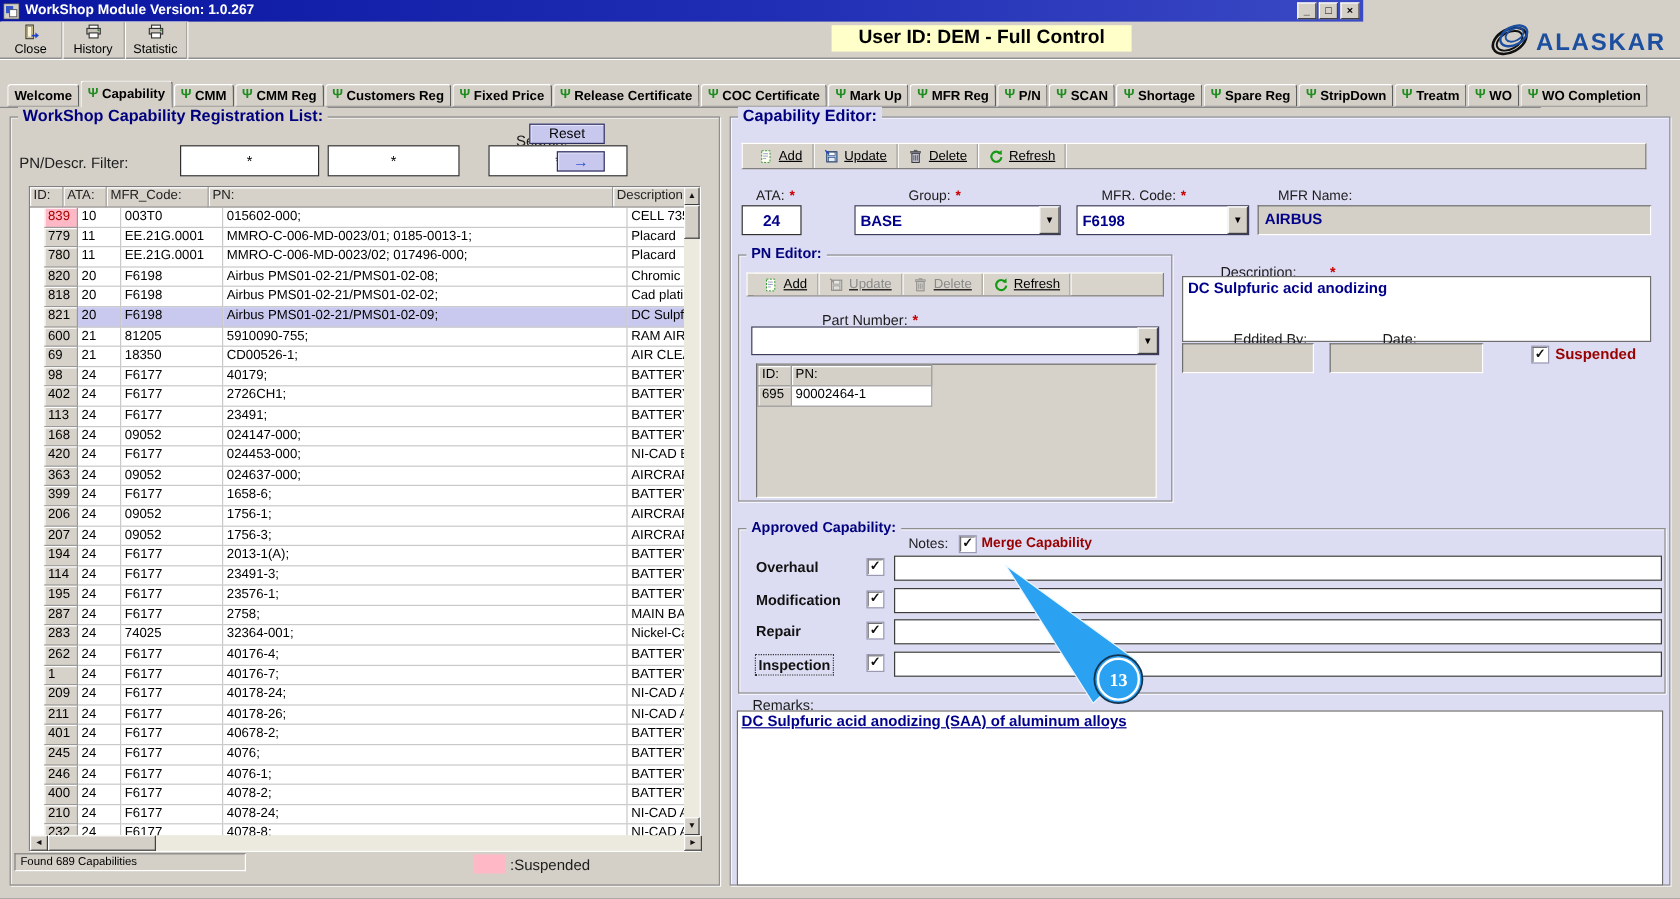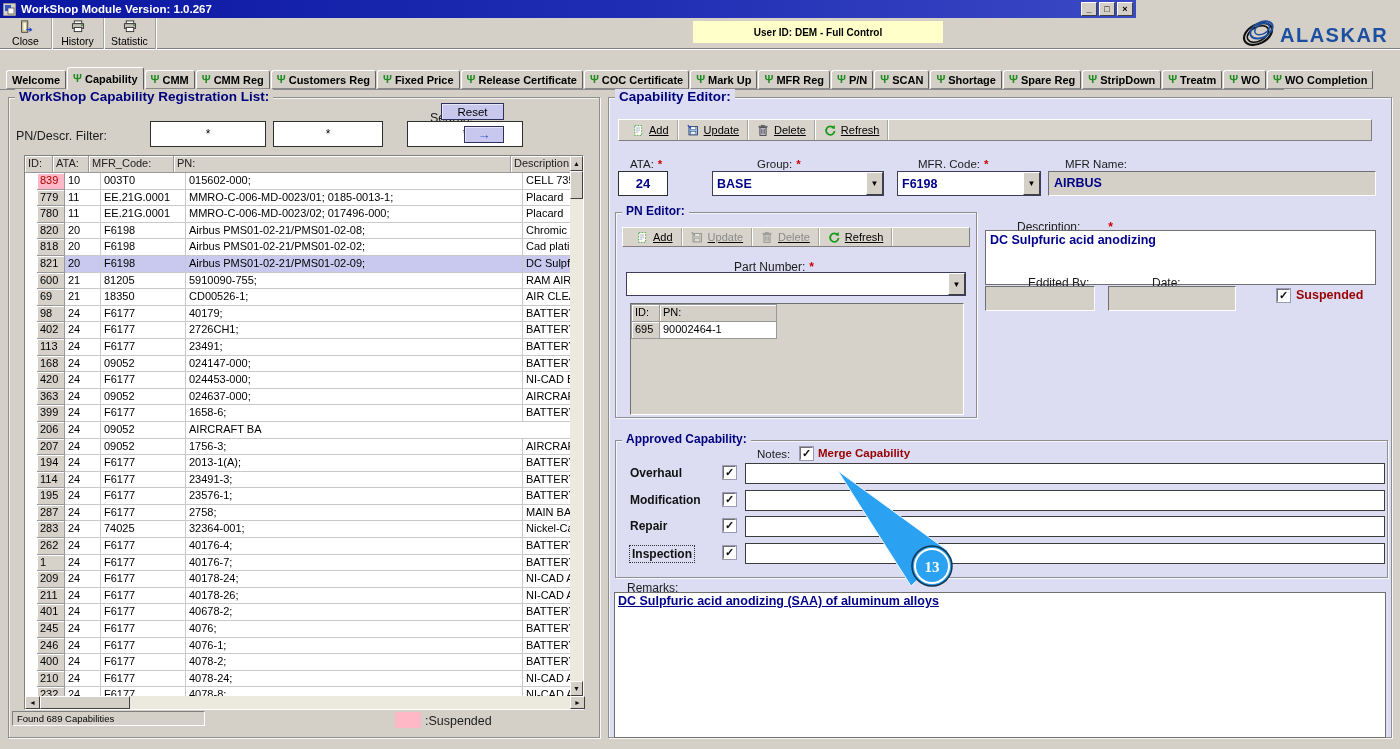--- a/index.html
+++ b/index.html
@@ -23,21 +23,21 @@
   
   .toolbar { position:absolute; left:0; top:18px; width:1400px; height:31px;
     border-bottom:1px solid #808080; box-shadow:0 1px 0 #fff; display:flex; }
   .tb-btn { width:52px; height:31px; display:flex; flex-direction:column;
     align-items:center; justify-content:center; gap:1px; background:transparent;
     border:none; border-right:1px solid #a8a49c; box-shadow:1px 0 0 #fff;
     font-family:inherit; font-size:10.5px; }
   .tb-btn .ic { width:16px; height:14px; display:block; }
   .banner { position:absolute; left:693px; top:21px; width:250px; height:22px;
     background:#ffffc9; display:flex; align-items:center; justify-content:center;
-    font-size:10px; font-weight:bold; }
+    font-size:16px; font-weight:bold; }
   .logo { position:absolute; left:1228px; top:18px; width:170px; height:32px; }
   
   .tabstrip { position:absolute; left:0; top:66px; width:1284px; height:24px;
     display:flex; align-items:flex-end; border-bottom:1px solid #8a8a8a; padding-left:6px; }
   .tab { display:flex; align-items:center; gap:3px; white-space:nowrap;
     height:19px; padding:0 5px; margin-right:1px; background:#d4d0c8;
     border:1px solid; border-color:#fff #5f5f5f #8a8a8a #fff;
     border-radius:3px 3px 0 0; font-weight:bold; font-size:11px; }
   .tab.active { height:23px; border-bottom-color:#d4d0c8; margin-bottom:-1px; z-index:2; }
   .tab-icon { color:#1f8c1f; font-weight:bold; font-size:11px; line-height:1; }
@@ -387,20 +387,21 @@
           <div class="tcell idc c0">399</div>
           <div class="tcell c1">24</div>
           <div class="tcell c2">F6177</div>
           <div class="tcell c3">1658-6;</div>
           <div class="tcell c4">BATTERY MAI</div>
         </div>
         <div class="trow">
           <div class="tcell idc c0">206</div>
           <div class="tcell c1">24</div>
           <div class="tcell c2">09052</div>
+          <div class="tcell c3">1756-1;</div>
           <div class="tcell c4">AIRCRAFT BA</div>
         </div>
         <div class="trow">
           <div class="tcell idc c0">207</div>
           <div class="tcell c1">24</div>
           <div class="tcell c2">09052</div>
           <div class="tcell c3">1756-3;</div>
           <div class="tcell c4">AIRCRAFT BA</div>
         </div>
         <div class="trow">
@@ -614,21 +615,21 @@
         <span>Delete</span>
       </button>
       <button class="tbtn">
         <span class="ic"><svg viewBox="0 0 16 16" width="14" height="13">
             <path d="M12.6 5 A5.2 5.2 0 1 0 13.6 8.6" fill="none" stroke="#169a16" stroke-width="2.2"></path>
             <path d="M13.8 1.2 L14 6 L9.4 5 Z" fill="#169a16"></path>
           </svg></span>
         <span>Refresh</span>
       </button>
     </div>
-  <span class="lbl" style="left:734px;top:260px;font-size:12px;"><span>Part Number:</span><span class="req">*</span></span>
+  <span class="lbl" style="left:685px;top:260px;font-size:12px;"><span>Part Number:</span><span class="req">*</span></span>
   <div class="combo" style="left:626px;top:272px;width:340px;height:24px;">
     <span class="val navy"></span>
     <span class="dd-btn">▼</span>
   </div>
   <div class="pnlist" style="left:630px;top:303px;width:334px;height:112px;padding:1px 0 0 1px;">
       <div class="pnrow">
         <div class="pncell hd pc0">ID:</div>
         <div class="pncell hd pc1">PN:</div>
       </div>
       <div class="pnrow">

